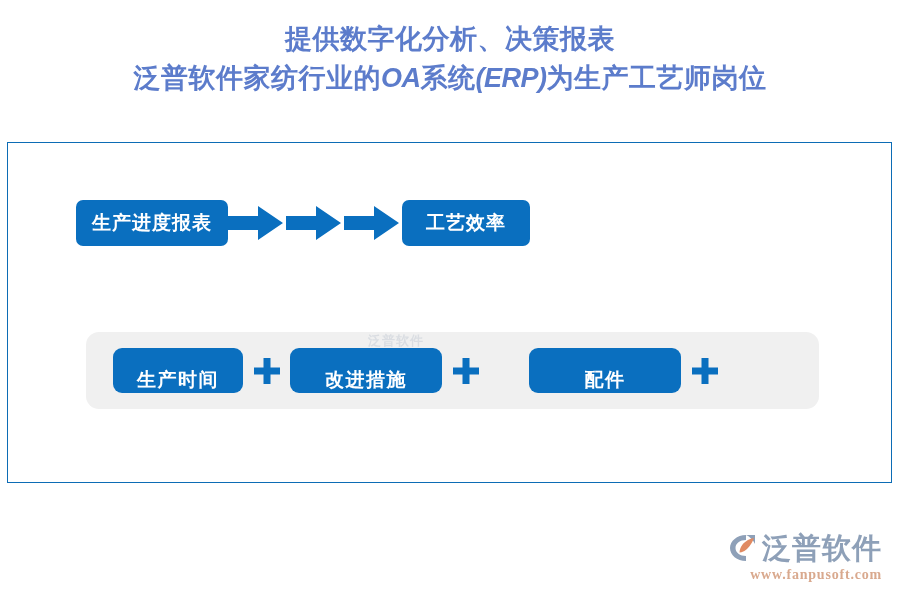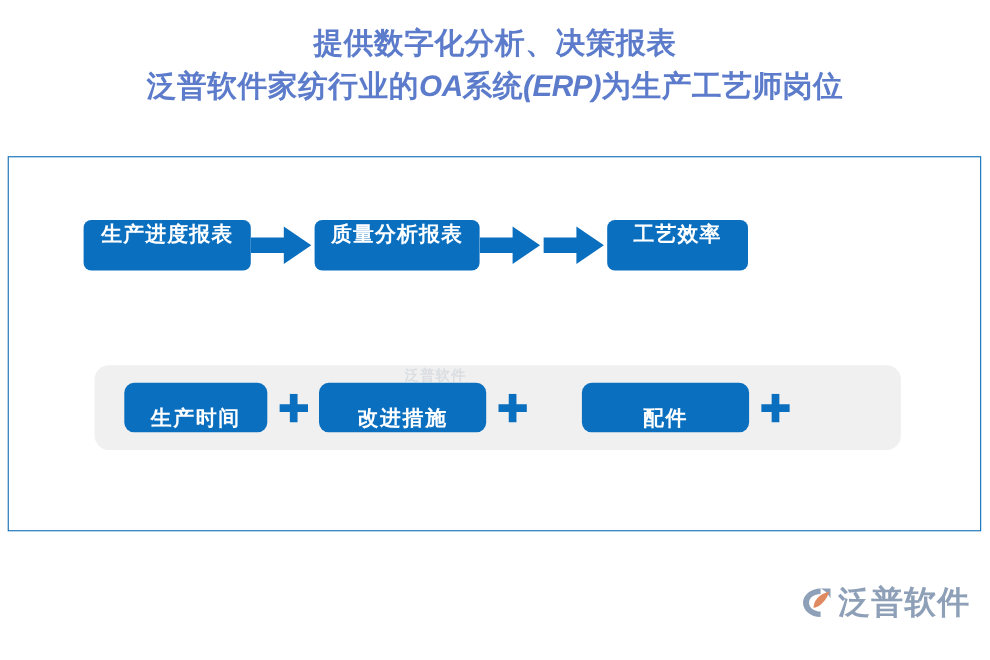--- a/index.html
+++ b/index.html
@@ -49,21 +49,21 @@
     left:68px; top:57px;
     width:750px; height:46px;
     display:flex;
     align-items:center;
   }
   .flow-box{
     background:#0A6FBF;
     border-radius:7px;
     height:46px;
     display:flex;
-    align-items:flex-start;
+    align-items:center;
     justify-content:center;
     color:#ffffff;
     font-family:"Liberation Serif", serif;
     font-weight:bold;
     font-size:19px;
     letter-spacing:1px;
     white-space:nowrap;
     box-sizing:border-box;
     padding:0 30px;
   }
@@ -202,23 +202,20 @@
     <div class="flow-box fb-1">
       <span>生产进度报表</span>
     </div>
 
     <div class="arrow">
       <svg width="58" height="46" viewBox="0 0 58 46" xmlns="http://www.w3.org/2000/svg">
         <polygon points="0,16 30,16 30,6 55,23 30,40 30,30 0,30" fill="#0A6FBF"></polygon>
       </svg>
     </div>
 
-    <div class="flow-box fb-2">
-      <span>质量分析报表</span>
-    </div>
 
     <div class="arrow">
       <svg width="58" height="46" viewBox="0 0 58 46" xmlns="http://www.w3.org/2000/svg">
         <polygon points="0,16 30,16 30,6 55,23 30,40 30,30 0,30" fill="#0A6FBF"></polygon>
       </svg>
     </div>
 
 
     <div class="arrow">
       <svg width="58" height="46" viewBox="0 0 58 46" xmlns="http://www.w3.org/2000/svg">
@@ -281,13 +278,14 @@
   <div class="brand-top">
     <div class="brand-mark">
       <svg width="32" height="32" viewBox="0 0 32 32" xmlns="http://www.w3.org/2000/svg">
         <path d="M20,3 C11,3 4,9 4,16 C4,23 11,29 20,29 L20,24 C14,24 9.5,20.5 9.5,16 C9.5,11.5 14,8 20,8 Z" fill="#8EA0B8"></path>
         <path d="M20,3 L29,3 L29,12 C29,12 26,5.5 20,3 Z" fill="#8EA0B8"></path>
         <path d="M28,6 C28,6 14.5,8 13.5,20.5 C13.5,20.5 22,21 28,6 Z" fill="#E08A62"></path>
       </svg>
     </div>
     <div class="brand-name">泛普软件</div>
   </div>
+  <div class="brand-url">www.fanpusoft.com</div>
 </div>
 
 </body></html>

